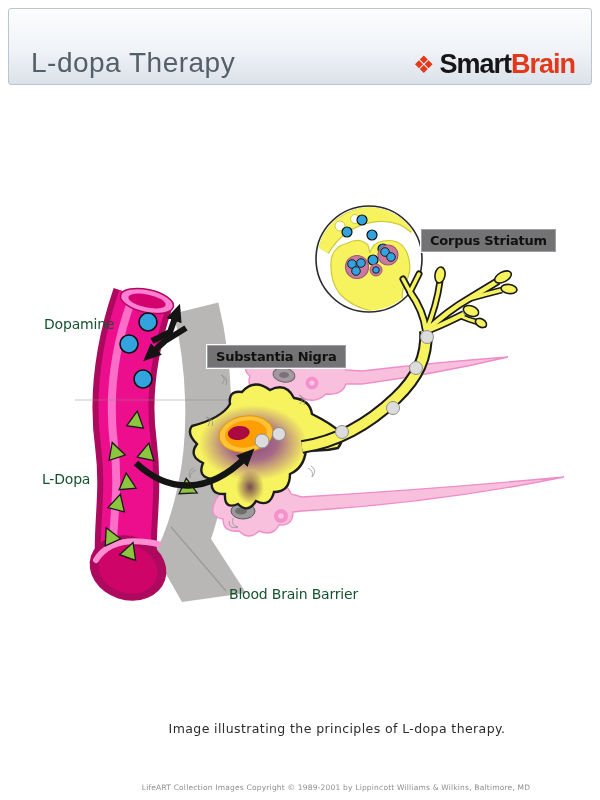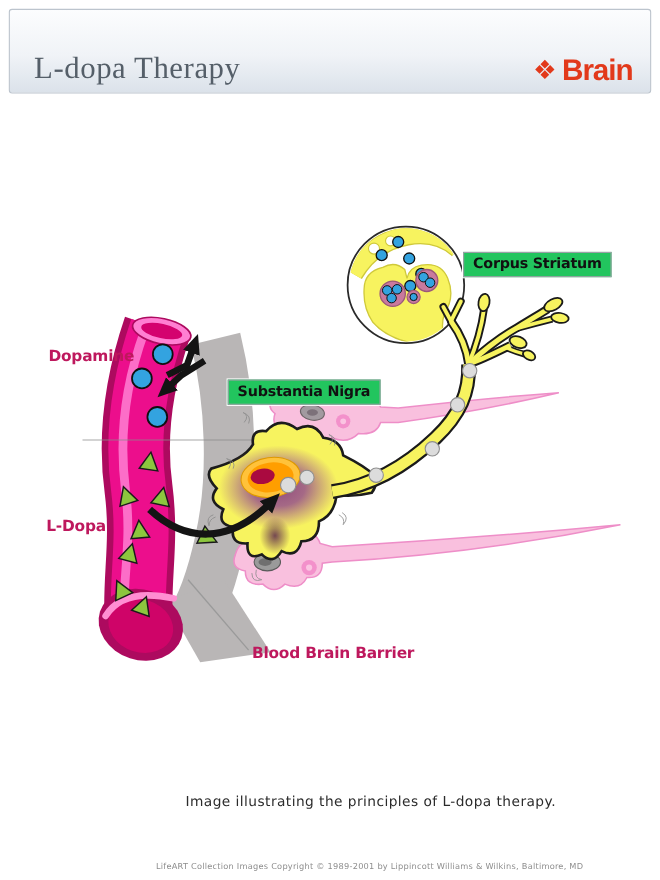--- a/index.html
+++ b/index.html
@@ -3,49 +3,50 @@
 <meta charset="utf-8">
 <style>
   html,body{margin:0;padding:0;background:#fff;}
   .page{position:relative;width:600px;height:800px;background:#fff;overflow:hidden;
         font-family:"DejaVu Sans","Liberation Sans",sans-serif;}
   
   .header{position:absolute;left:8px;top:8px;width:582px;height:75px;
           background:linear-gradient(#fcfdfe,#f0f3f7 55%,#dbe2ea);
           border:1px solid #bcc4cd;border-radius:3px;}
   .header-title{position:absolute;left:22px;top:38px;
-          font-family:Liberation Serif, serif;
+          font-family:Liberation Sans, sans-serif;
           font-size:28px;color:#555f69;letter-spacing:.5px;}
   .logo{position:absolute;right:16px;top:40px;display:flex;align-items:center;
         font-family:"Liberation Sans","DejaVu Sans",sans-serif;
         font-weight:bold;font-size:27px;letter-spacing:-1px;}
   .logo .diamonds{font-size:24px;letter-spacing:0;margin-right:5px;line-height:1;}
   
   .stage{position:absolute;left:0;top:85px;width:600px;height:620px;}
   .stage svg{position:absolute;left:0;top:0;}
-  .flabel{position:absolute;font-weight:bold;font-size:14px;color:#be185d;
+  .flabel{position:absolute;font-weight:normal;font-size:14px;color:#14532d;
           letter-spacing:-.2px;white-space:nowrap;}
   .boxlabel{position:absolute;font-weight:bold;font-size:13px;color:#111;
-          background:#22c55e;border:1px solid #9aa0a6;padding:3px 8px;
+          background:#737373;border:1px solid #9aa0a6;padding:3px 8px;
           letter-spacing:-.2px;white-space:nowrap;box-shadow:0 0 0 1px #fff;}
   
   .caption{position:absolute;left:0;top:721px;width:600px;text-align:center;
            font-size:12.5px;letter-spacing:.4px;color:#2b2b2b;padding-left:37px;}
   .footer{position:absolute;left:0;top:783px;width:600px;text-align:center;
           font-size:7.5px;color:#8e8e8e;letter-spacing:.2px;padding-left:36px;}
 </style>
 </head>
 <body>
 
 <div class="page">
 
   <div class="header">
     <div class="header-title">L-dopa Therapy</div>
     <div class="logo">
       <span class="diamonds" style="color:#e2391b">❖</span>
+      <span style="color:#161616">Smart</span>
       <span style="color:#e2391b">Brain</span>
     </div>
   </div>
 
   <div class="stage">
     <svg width="600" height="620" viewBox="0 85 600 620">
       <defs>
         <radialGradient id="purpleGrad" cx="50%" cy="50%" r="50%">
           <stop offset="0%" stop-color="#8f4a7c" stop-opacity="1"></stop>
           <stop offset="45%" stop-color="#9c5a8a" stop-opacity="0.9"></stop>

